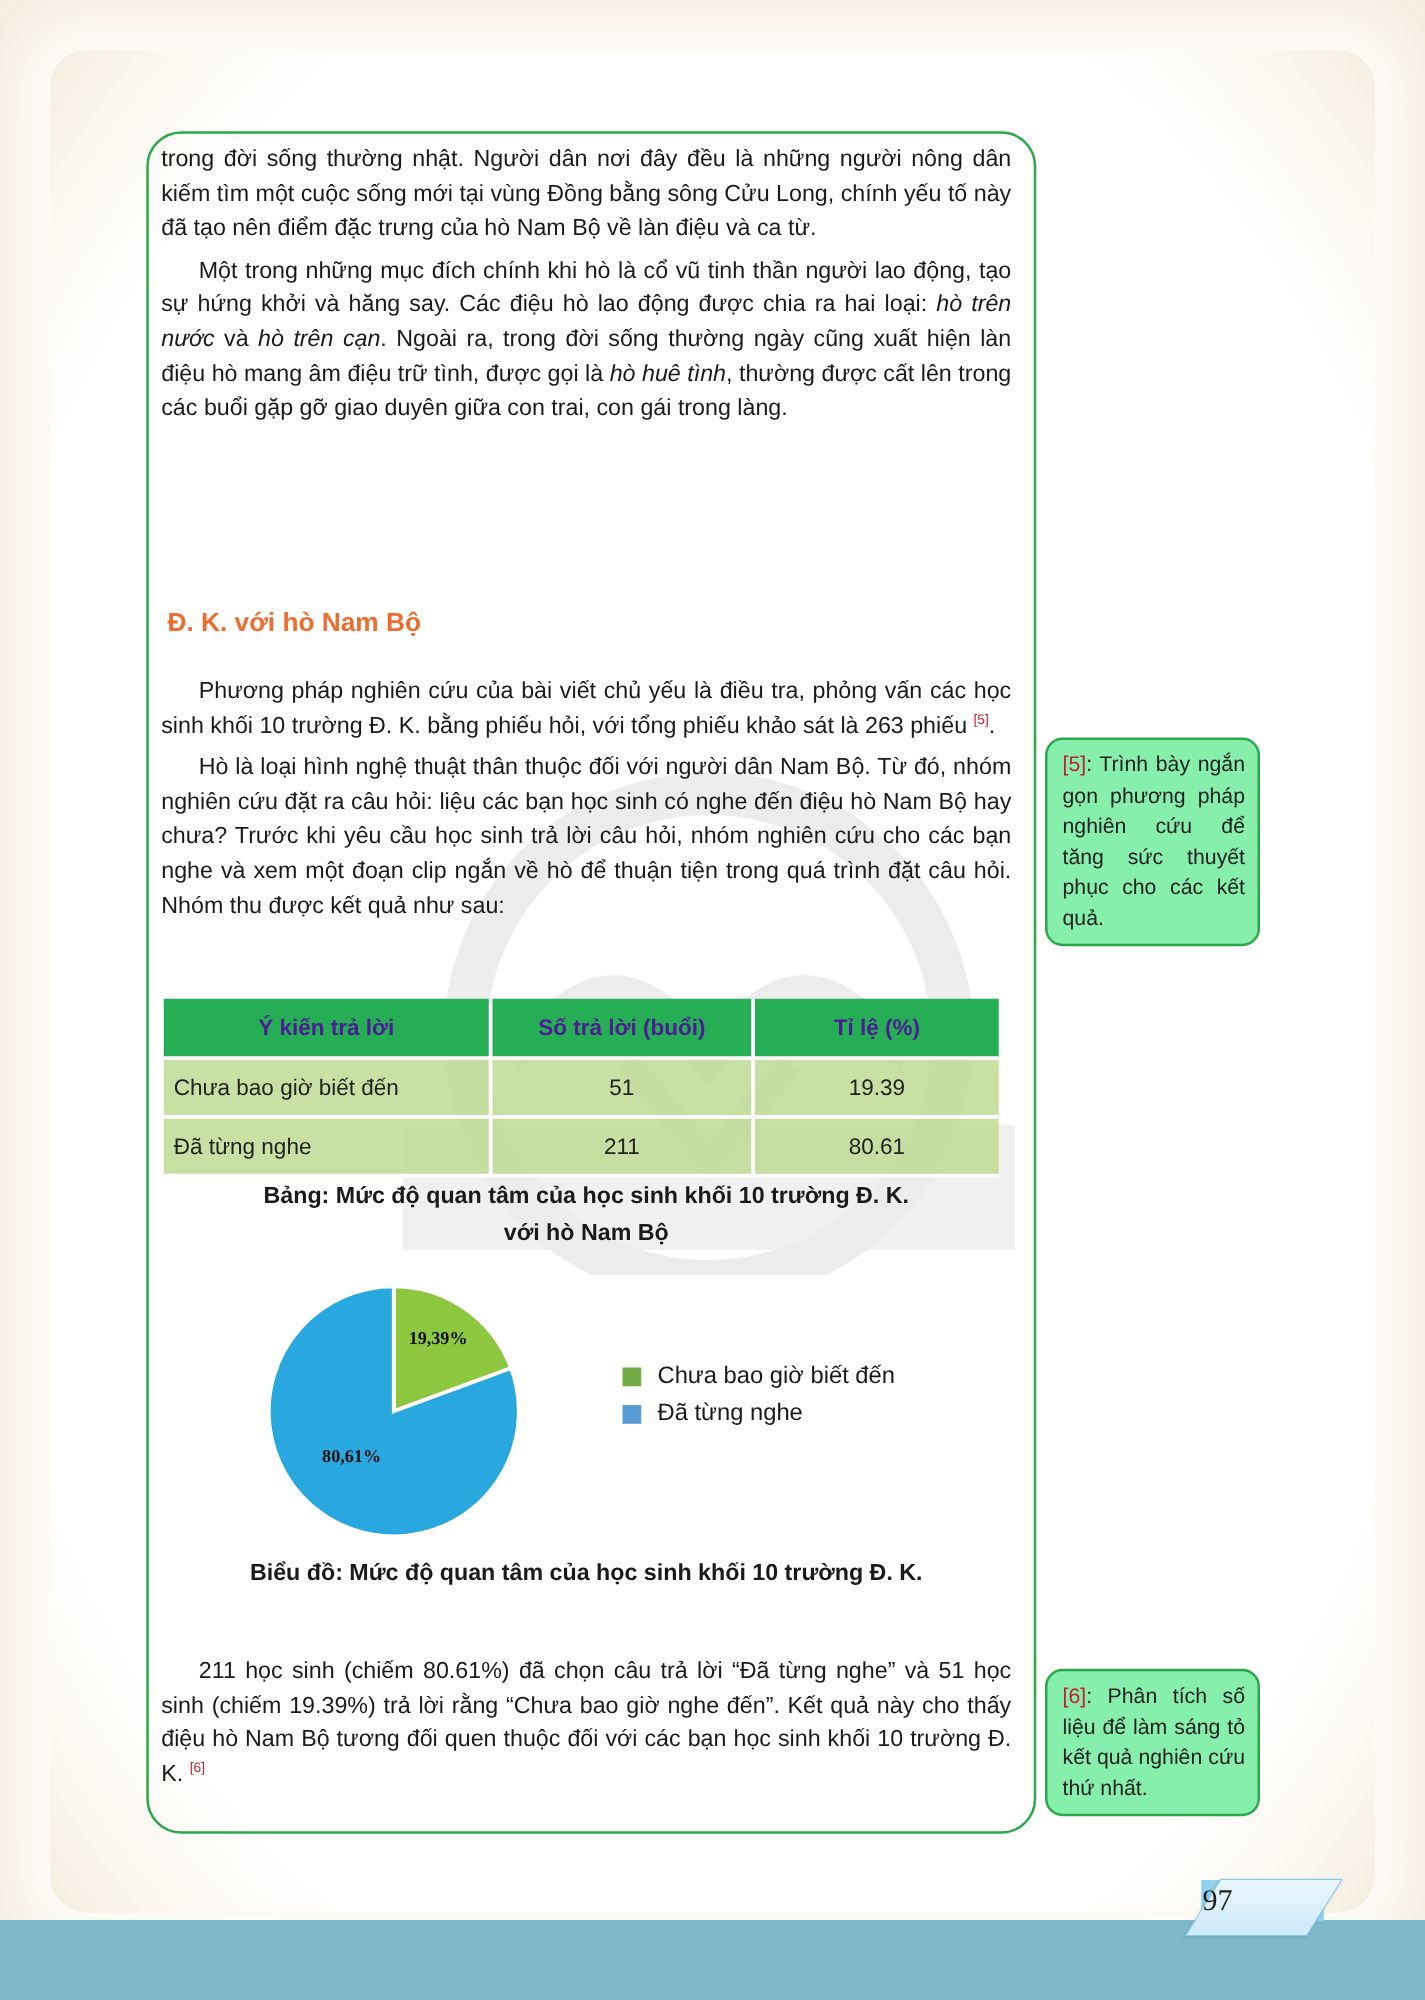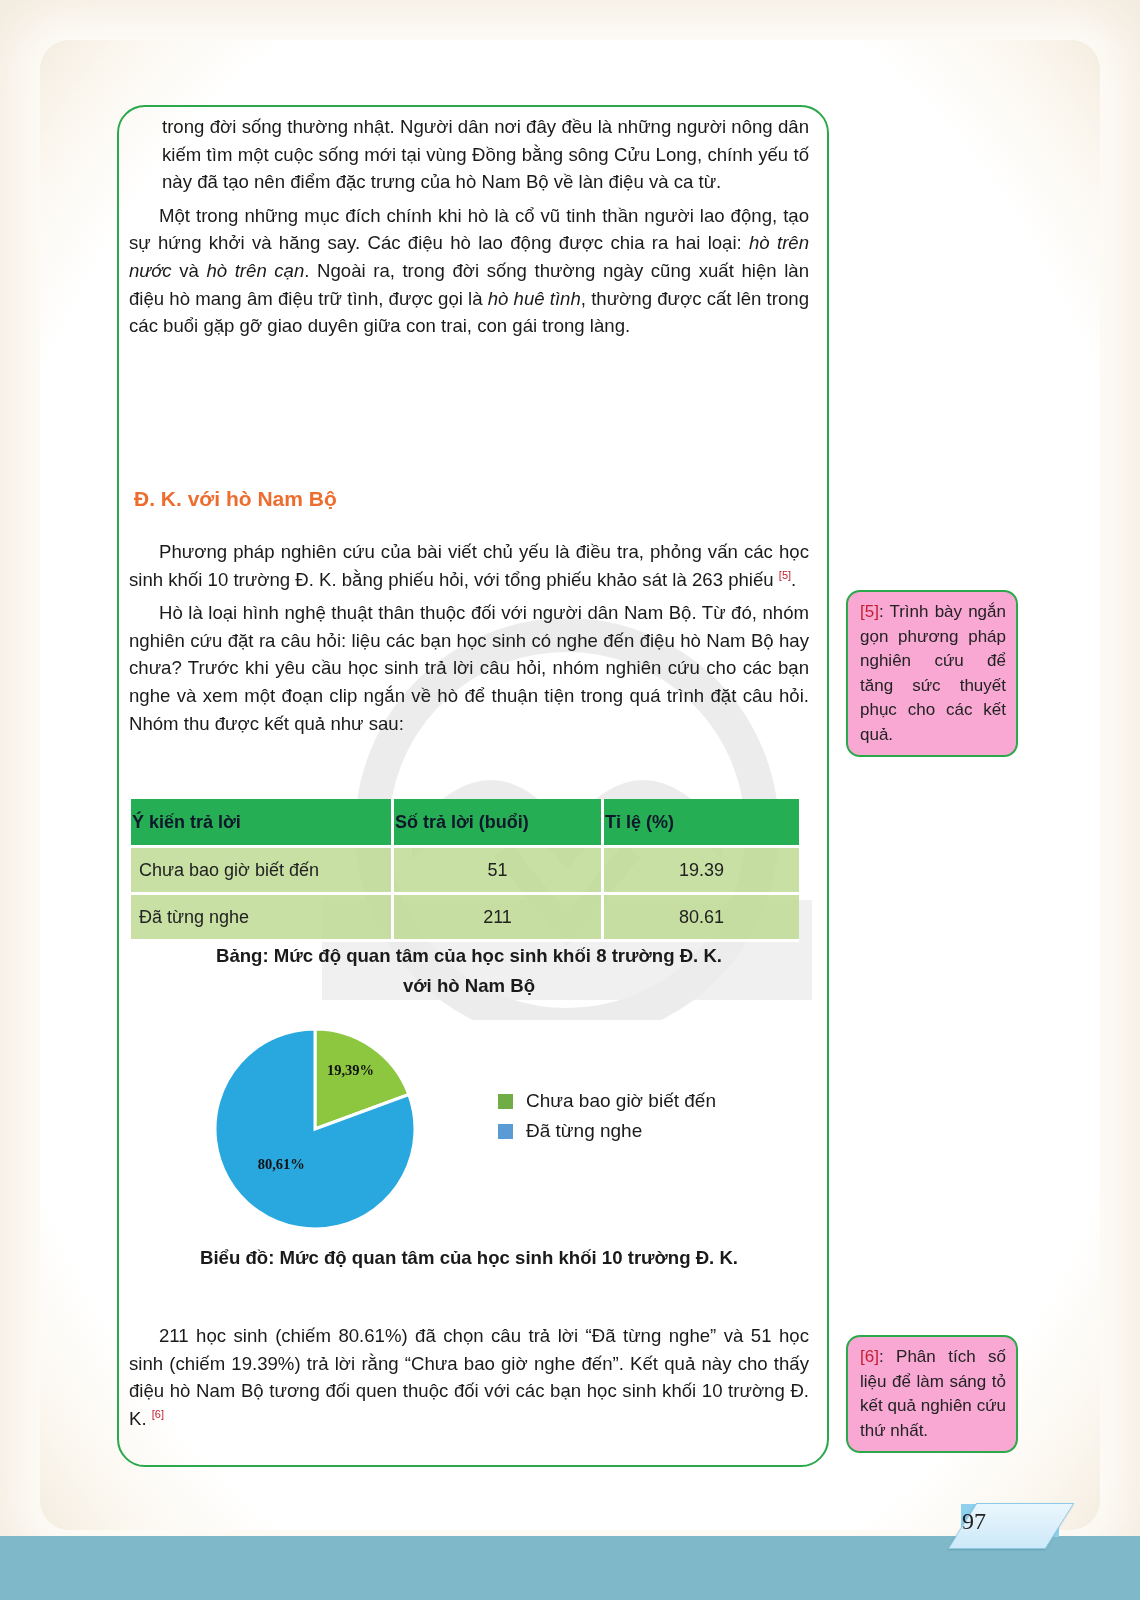--- a/index.html
+++ b/index.html
@@ -38,65 +38,64 @@
       position: absolute; left: 117px; top: 105px; width: 708px; height: 1358px;
       border: 2.5px solid #2aa84a; border-radius: 28px;
       background: transparent;
     }
     .text {
       position: absolute; left: 129px; width: 680px;
       font-size: 18.6px; line-height: 27.6px; color: #1a1a1a;
       text-align: justify;
     }
     .text p { margin: 0 0 6px 0; text-indent: 30px; }
-    .text p.noindent { text-indent: 0; margin-left: 33px; }
+    .text p.noindent { text-indent: 0; }
     .text em { font-style: italic; }
     .sup { color: #c21f2e; font-size: 11px; vertical-align: super; line-height: 0; }
     .heading {
       position: absolute; left: 134px; top: 484px; width: 680px;
       color: #ee6d2e; font-weight: bold; font-size: 21px; line-height: 30px;
     }
     .heading .l1 { padding-left: 30px; display: block; }
     .watermark {
       position: absolute; left: 322px; top: 600px; width: 490px; height: 420px;
       opacity: 0.18; pointer-events: none;
     }
     table.data-table {
       position: absolute; left: 131px; top: 799px; width: 668px;
       border-collapse: collapse;
       font-size: 18px;
     }
     table.data-table th {
-      background: #26ae55; color: #0f172a; font-weight: bold; height: 44px;
-      border: 3px solid #fff; border-top: none; text-align: left; font-size: 18px;
+      background: #26ae55; color: #4c1d95; font-weight: bold; height: 44px;
+      border: 3px solid #fff; border-top: none; text-align: center; font-size: 18px;
     }
     table.data-table td {
       background: rgba(190, 219, 147, 0.85); height: 42px; color: #222;
       border: 3px solid #fff; text-align: center;
     }
     table.data-table td.first { text-align: left; padding-left: 8px; }
     table.data-table th:first-child, table.data-table td:first-child { border-left: none; }
     table.data-table th:last-child, table.data-table td:last-child { border-right: none; }
     .caption {
       position: absolute; left: 129px; width: 680px; text-align: center;
       font-weight: bold; font-size: 18.6px; line-height: 30px; color: #1a1a1a;
     }
     .pie-wrap { position: absolute; left: 212px; top: 1026px; width: 206px; height: 206px; }
     .pie-label { font-family: "Liberation Serif", serif; font-weight: bold; font-size: 14.5px; fill: #111; }
     .legend { position: absolute; left: 498px; top: 1086px; font-size: 19px; color: #1a1a1a; }
     .legend-item { display: flex; align-items: center; height: 30px; }
     .legend-swatch { width: 15px; height: 15px; margin-right: 13px; display: inline-block; }
     .side-note {
       position: absolute; left: 836px; width: 172px;
       border: 2.5px solid #2aa84a; border-radius: 14px;
-      background: #f9a8d4;
+      background: #86efac;
       font-size: 17px; line-height: 24.5px; color: #222;
       padding: 8px 10px 8px 12px; box-sizing: border-box;
       text-align: justify;
-      margin-left: 10px;
     }
     .side-note .ref { color: #c21f2e; }
   </style>
 </head>
 <body>
 
 <div class="paper"></div>
 <div class="bottom-band"></div>
 <div class="page-tab-back"></div>
 <div class="page-tab"></div>
@@ -141,21 +140,21 @@
     </tr>
     <tr>
       <td class="first">Đã từng nghe</td>
       <td>211</td>
       <td>80.61</td>
     </tr>
   </tbody>
 </table>
 
 <div class="caption" style="top:941px;">
-  <div>Bảng: Mức độ quan tâm của học sinh khối 8 trường Đ. K.</div>
+  <div>Bảng: Mức độ quan tâm của học sinh khối 10 trường Đ. K.</div>
   <div>với hò Nam Bộ</div>
 </div>
 
 <div class="pie-wrap">
   <svg id="pie-svg" width="206" height="206" viewBox="0 0 206 206">
       <path d="M103,103 L103,3 A100,100 0 0 1 196.85171268343808,68.47673210158996 Z" fill="#8dc63f" stroke="#ffffff" stroke-width="3"></path>
       <text x="138.4748191114847" y="46.15182196963749" text-anchor="middle" dominant-baseline="middle" class="pie-label">19,39%</text>
       <path d="M103,103 L196.85171268343808,68.47673210158996 A100,100 0 1 1 103.00000000000007,3 Z" fill="#29a8e0" stroke="#ffffff" stroke-width="3"></path>
       <text x="69.25214741908367" y="139.90593566719858" text-anchor="middle" dominant-baseline="middle" class="pie-label">80,61%</text>
     </svg>

